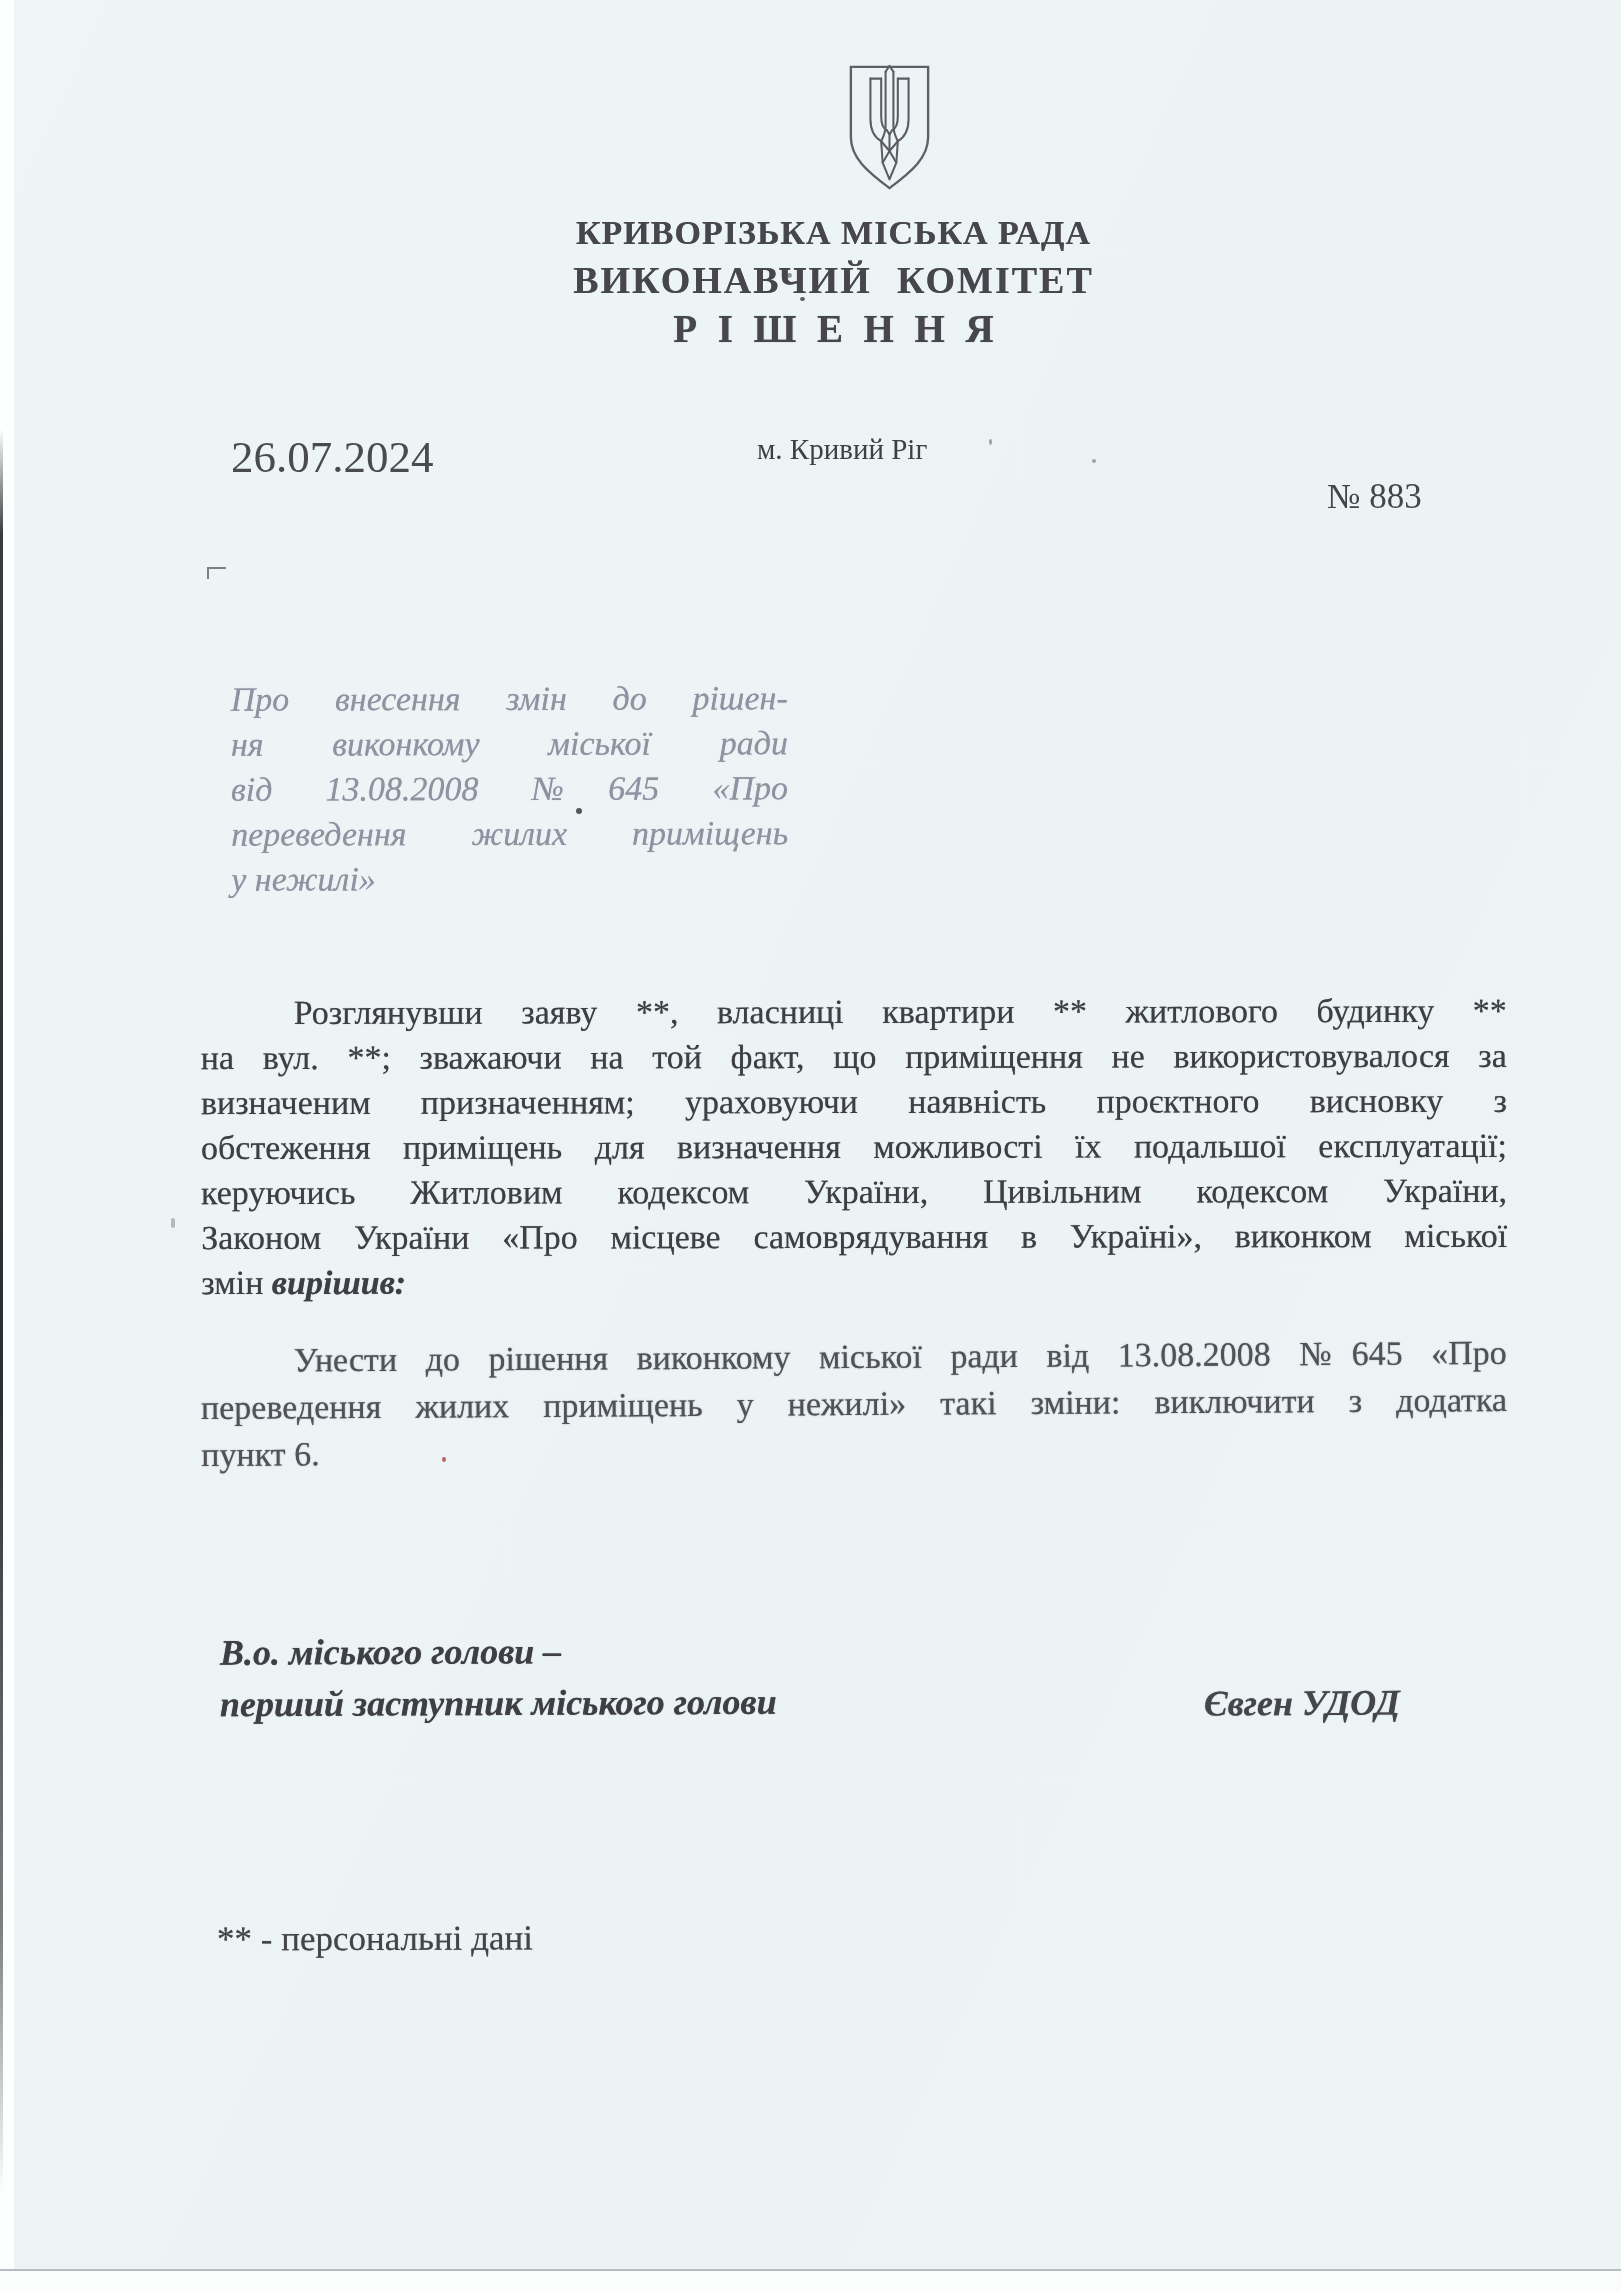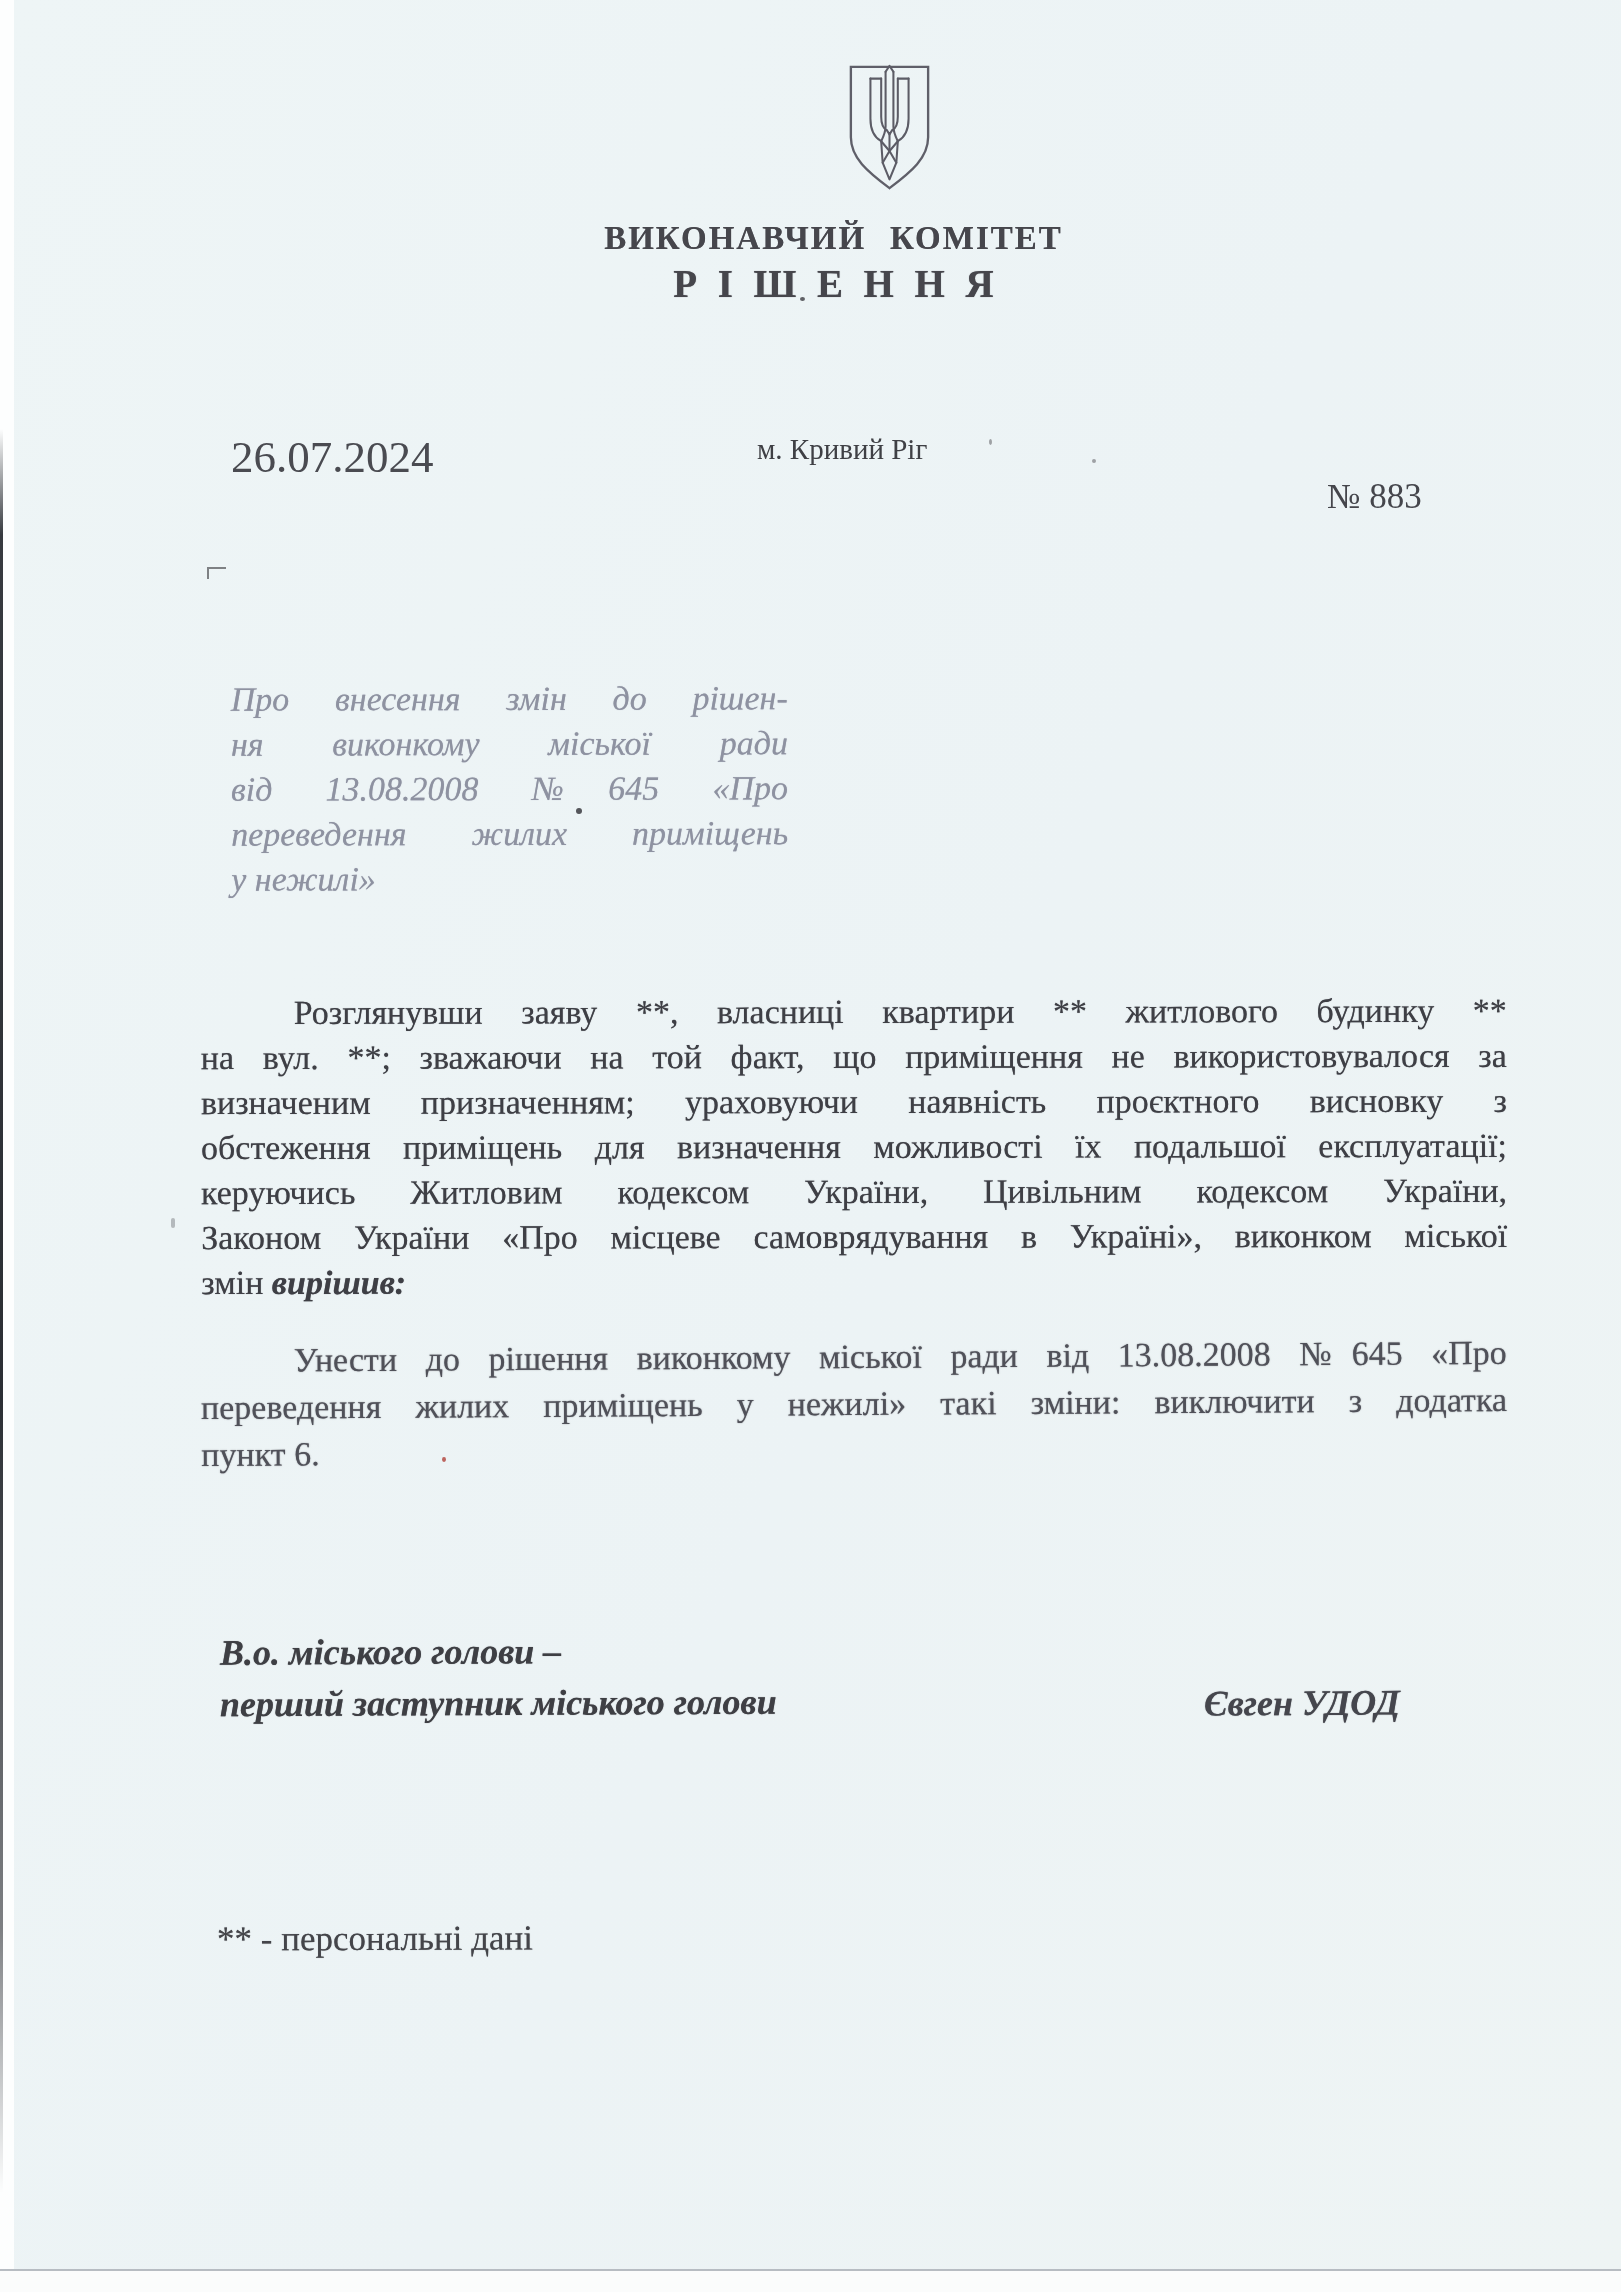--- a/index.html
+++ b/index.html
@@ -19,21 +19,21 @@
   .bottom-line{position:absolute;left:0;top:2269px;width:1621px;height:2px;background:#b7bcc2;}
   .bottom-white{position:absolute;left:0;top:2271px;width:1621px;height:21.6px;background:#fbfcfc;}
   .corner-mark{position:absolute;left:207px;top:567px;width:16.7px;height:9.8px;
     border-top:2px solid #5a5b5e;border-left:2px solid #5a5b5e;opacity:.75;}
   .speck{position:absolute;border-radius:50%;}
 
   .emblem{position:absolute;left:844px;top:62px;width:91px;height:133px;}
 
   .header-wrap{position:absolute;left:353px;top:214px;width:961px;text-align:center;color:#46464c;}
   .org1{font-size:34px;font-weight:bold;letter-spacing:1px;text-shadow:0 0 0.6px rgba(70,70,78,.7);}
-  .org2{font-size:33px;font-weight:bold;letter-spacing:2px;word-spacing:13.7px;margin-top:5.9px;text-shadow:0 0 0.6px rgba(70,70,78,.7);}
+  .org2{font-size:38px;font-weight:bold;letter-spacing:2px;word-spacing:13.7px;margin-top:5.9px;text-shadow:0 0 0.6px rgba(70,70,78,.7);}
   .doctype{font-size:39px;font-weight:bold;letter-spacing:20.6px;margin-top:3.9px;text-indent:20.6px;text-shadow:0 0 0.8px rgba(70,70,78,.75);}
 
   .meta-date{position:absolute;left:231px;top:431px;font-size:45px;color:#4a4b51;}
   .meta-place{position:absolute;left:757px;top:433px;font-size:29px;color:#3f4045;}
   .meta-number{position:absolute;left:1327px;top:433px;font-size:35px;color:#45464c;margin-top:44px;}
 
   .subject{position:absolute;left:231px;top:676px;width:557px;
     font-size:34px;font-style:italic;color:#8e92a1;line-height:45px;
     transform:rotate(-.15deg);text-shadow:0 0 0.7px rgba(142,146,161,.8);}
   .subject .jline{text-align:justify;text-align-last:justify;}
@@ -93,20 +93,21 @@
       <path d="M44,70 L46.5,74 L49,70"></path>
       <path d="M38,81 L46.5,91 L55,81"></path>
       <path d="M46.5,74 V91"></path>
       <path d="M38,81 L39.5,103"></path>
       <path d="M55,81 L53.5,103"></path>
       <path d="M46.5,91 L53.5,103 L46.5,120 L39.5,103 Z"></path>
     </g>
   </svg>
 
   <div class="header-wrap">
+    <div class="org1">КРИВОРІЗЬКА МІСЬКА РАДА</div>
     <div class="org2">ВИКОНАВЧИЙ КОМІТЕТ</div>
     <div class="doctype">РІШЕННЯ</div>
   </div>
 
   <div class="meta-date">26.07.2024</div>
   <div class="meta-place">м. Кривий Ріг</div>
   <div class="meta-number">№ 883</div>
 
   <div class="subject">
     <div>

